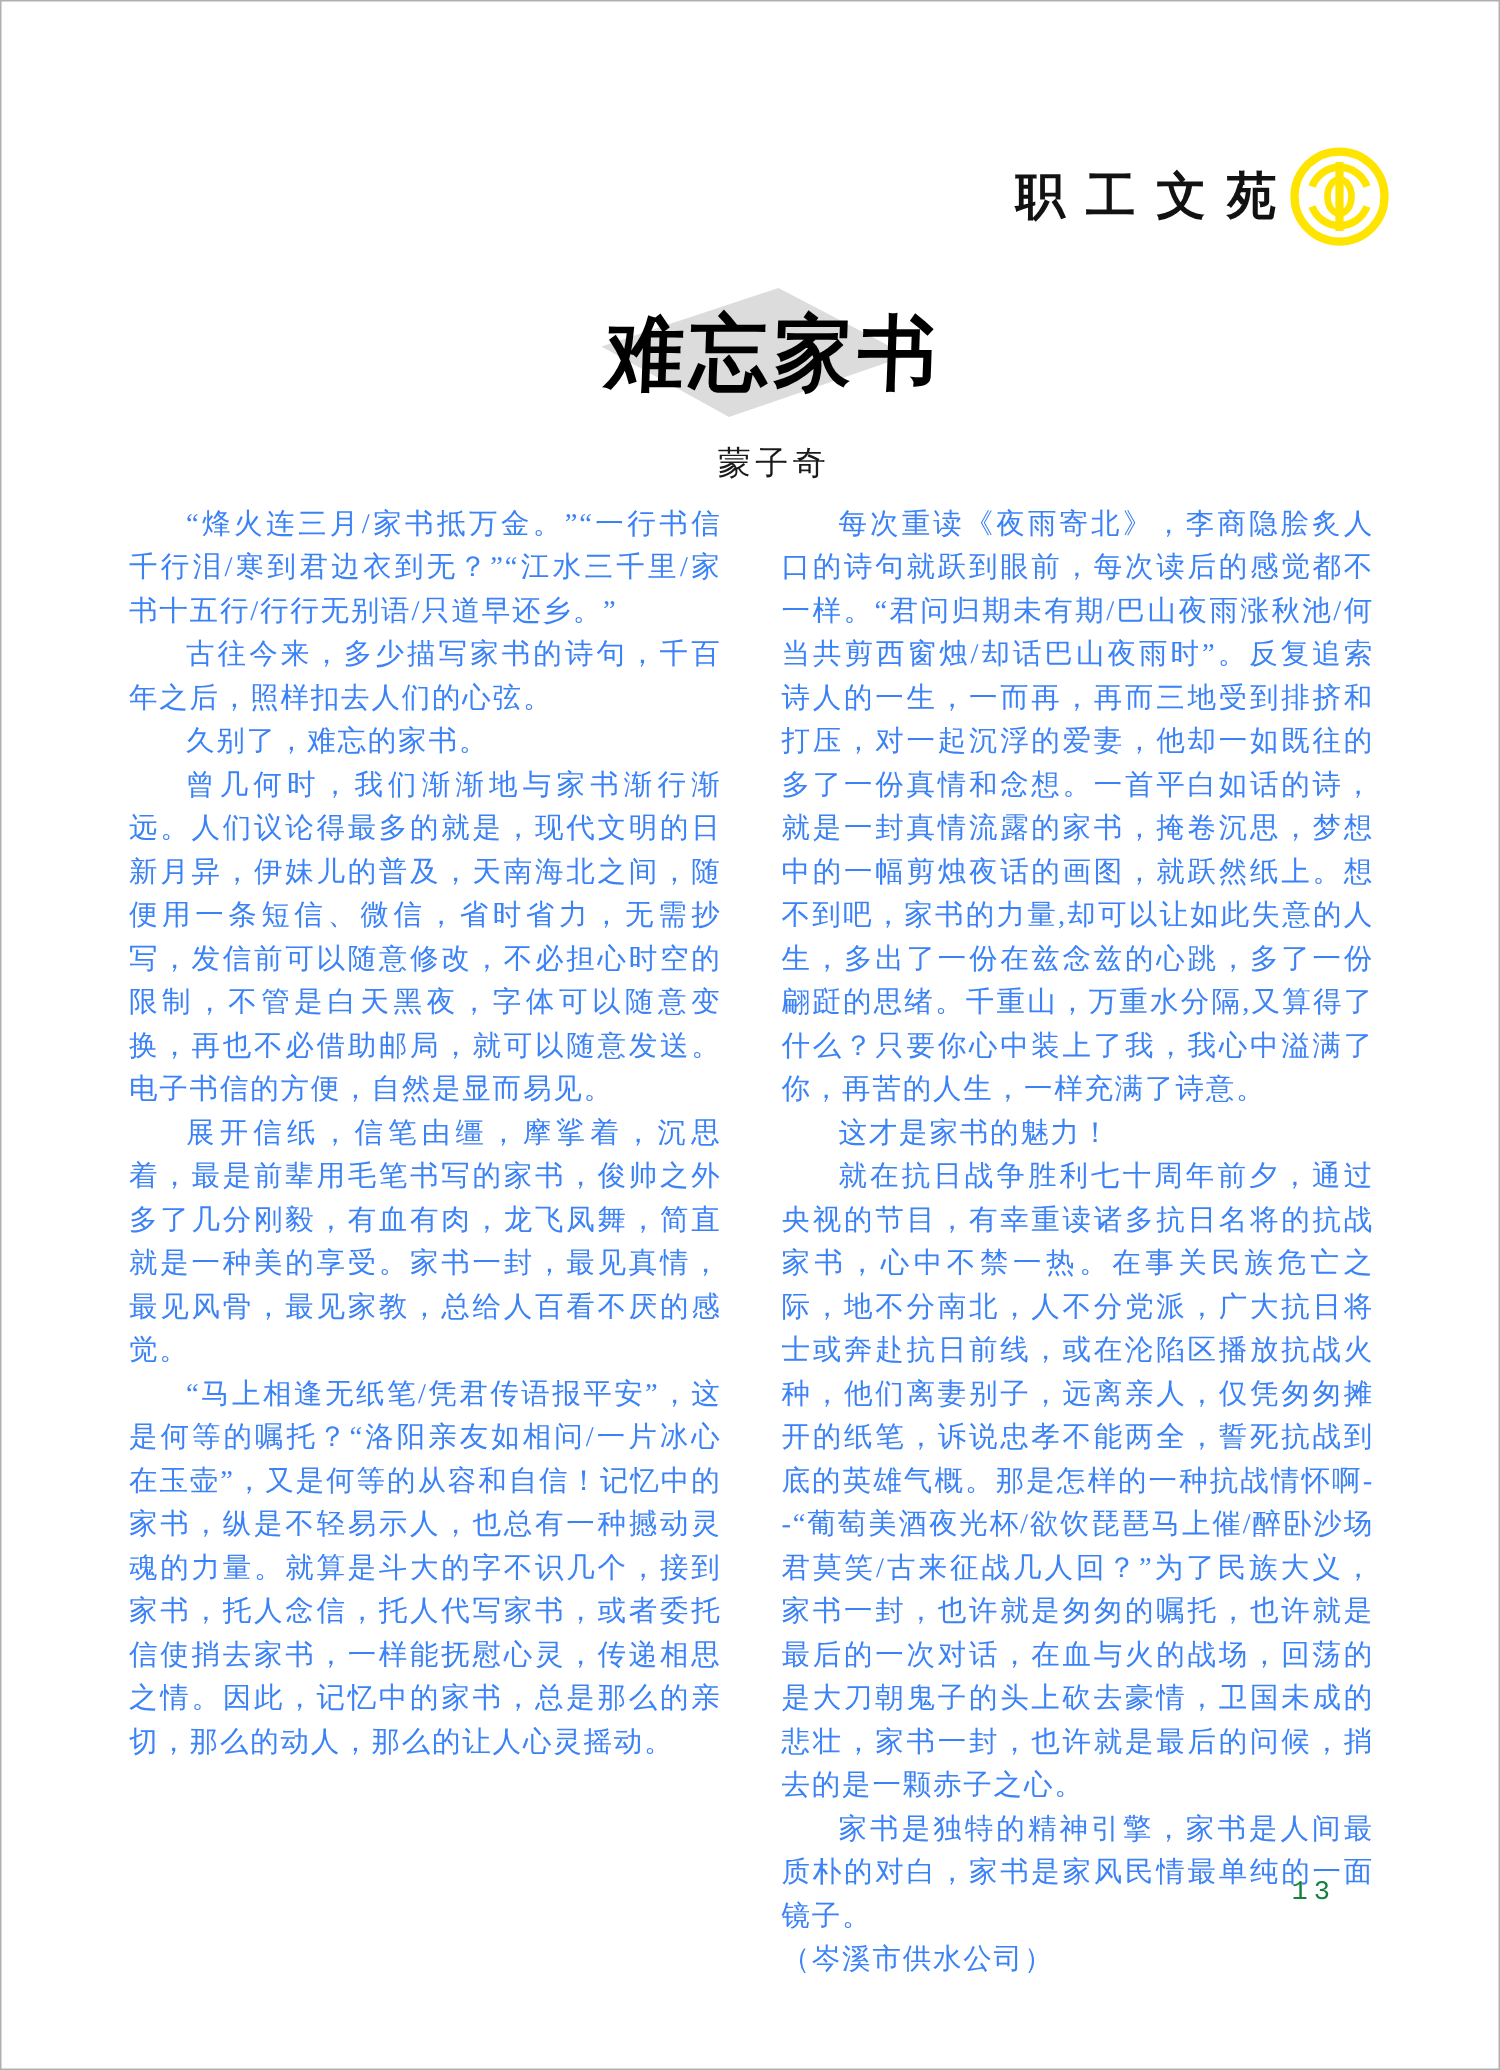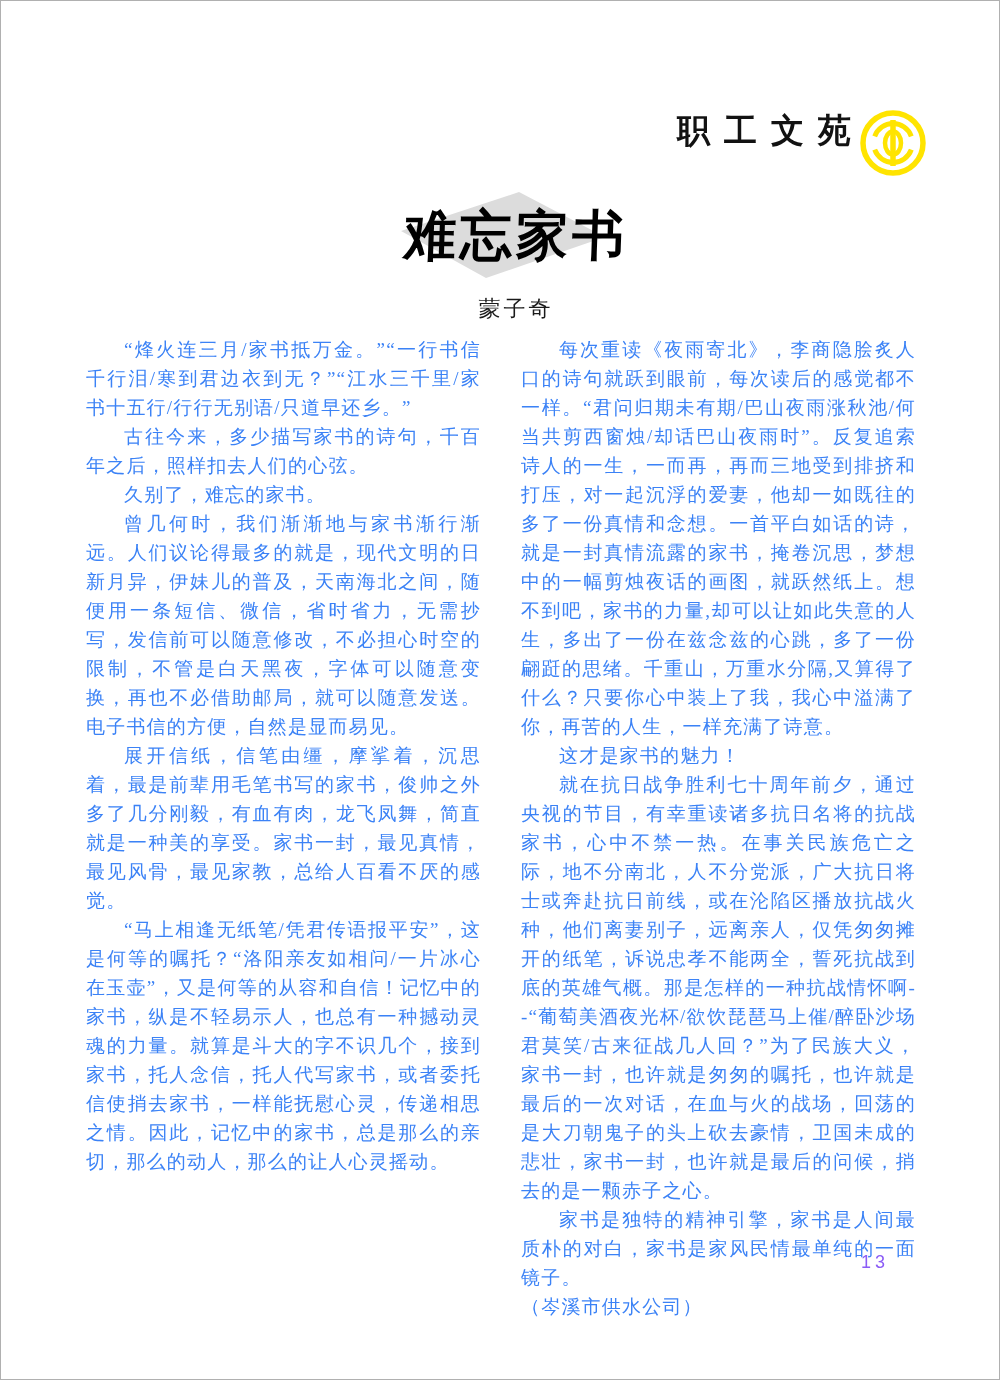--- a/index.html
+++ b/index.html
@@ -11,22 +11,22 @@
     border: 1px solid #b0b0b0;
     box-sizing: border-box;
     overflow: hidden;
     font-family: "Liberation Serif", "DejaVu Serif", serif;
     color: #222;
   }
 
   
   .header {
     position: absolute;
-    top: 108px; right: 72px;
-    display: flex; 
+    top: 96px; right: 72px;
+    display: flex; align-items: center;
   }
   .header-title {
     font-family: "Liberation Serif", "DejaVu Serif", serif;
     font-weight: 700;
     font-size: 33px;
     letter-spacing: 14px;
     color: #121212;
     margin-right: -6px;
     white-space: nowrap;
     transform: scaleY(1.02);
@@ -88,22 +88,22 @@
     text-indent: 0;
     padding-right: 2px;
   }
 
   
   .page-number {
     position: absolute;
     left: 860px; top: 1251px;
     font-size: 18px;
     letter-spacing: 4px;
-    color: #8b5cf6;
-    font-family: Liberation Sans, sans-serif;
+    color: #15803d;
+    font-family: Liberation Mono, monospace;
   }
 </style>
 </head>
 <body>
 
 <div class="page">
 
   <div class="header">
     <div class="header-title">职工文苑</div>
     <svg class="logo" viewBox="0 0 68 68" aria-hidden="true">

